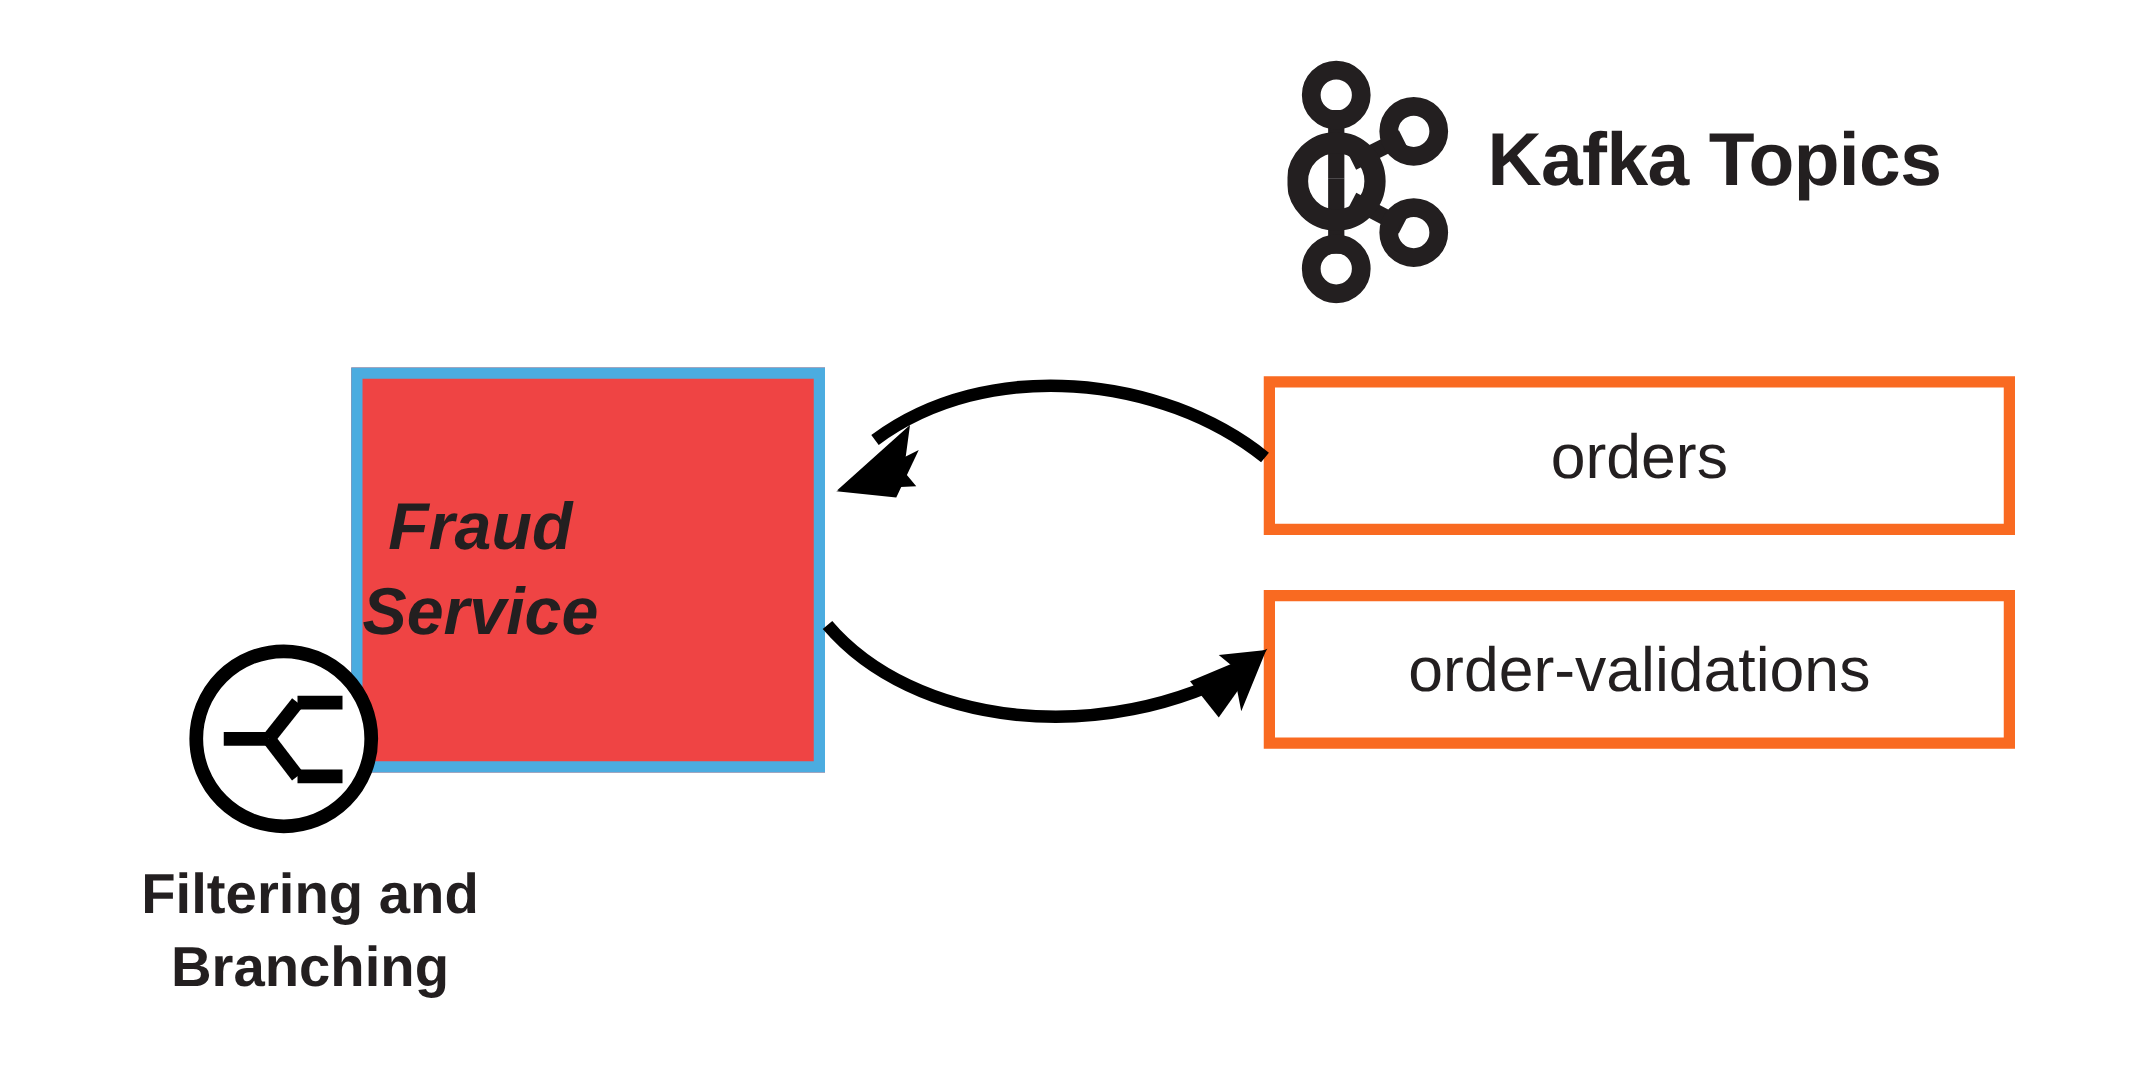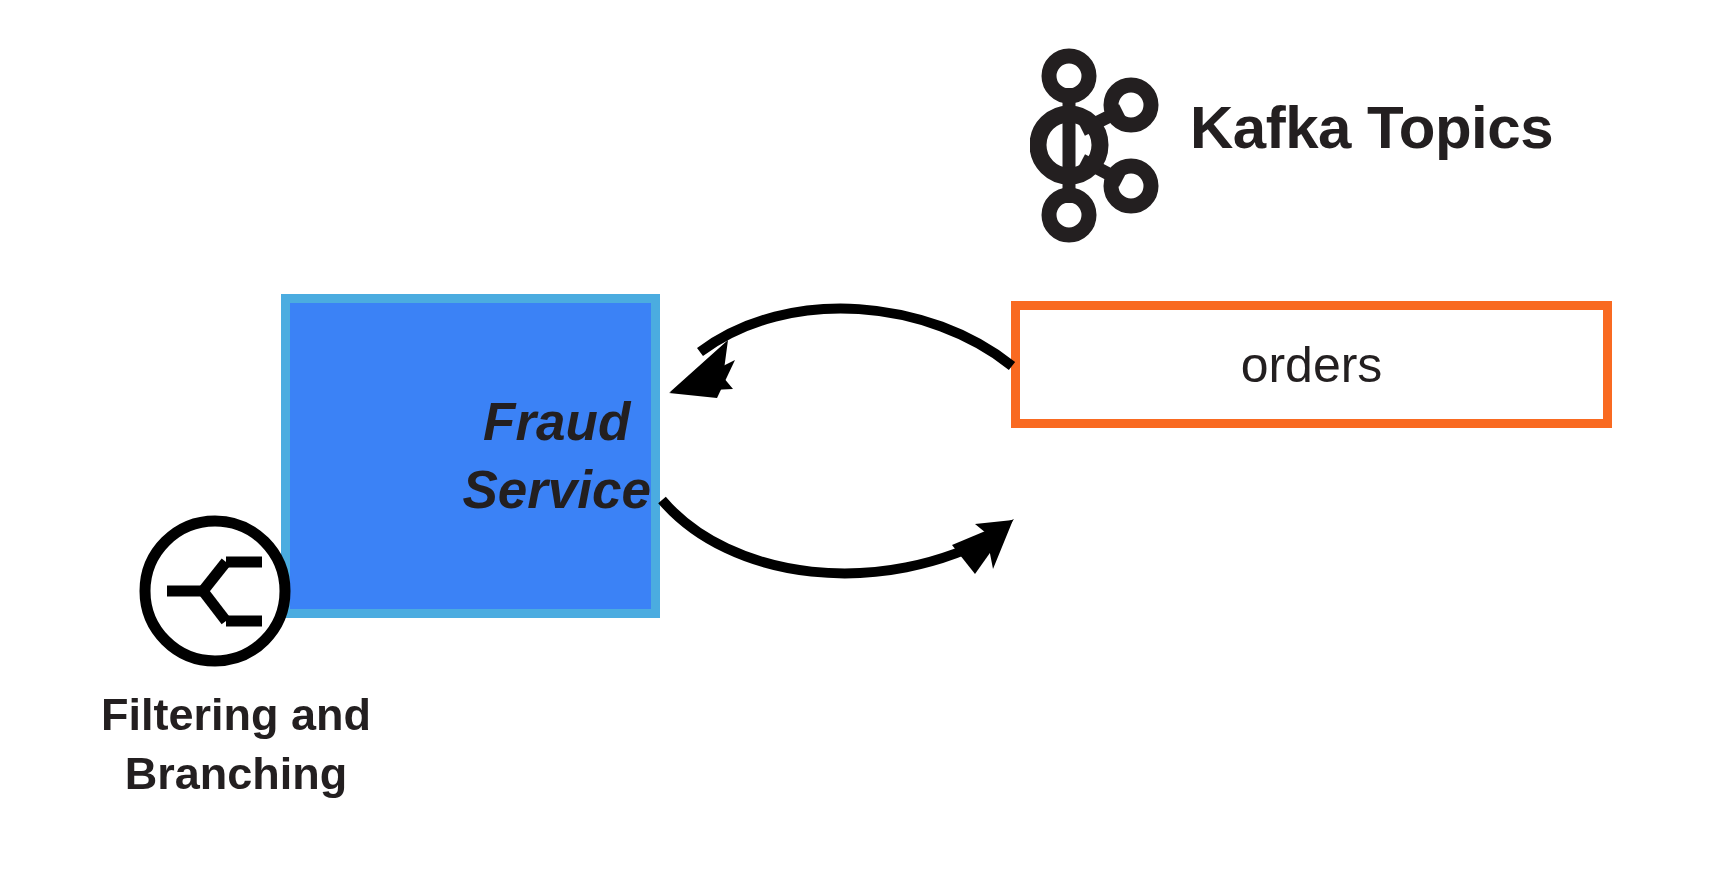--- a/index.html
+++ b/index.html
@@ -53,24 +53,24 @@
 
   
   .service-box {
     position: absolute;
     left: 281px;
     top: 294px;
     width: 379px;
     height: 324px;
     box-sizing: border-box;
     border: 9px solid #4BACE0;
-    background: #3b82f6;
+    background: #ef4444;
     display: flex;
     align-items: center;
-    justify-content: flex-end;
+    justify-content: flex-start;
   }
   .service-label {
     font-size: 53px;
     font-weight: bold;
     font-style: italic;
     line-height: 1.28;
     text-align: center;
     color: #231f20;
     white-space: pre-line;
   }
@@ -99,21 +99,21 @@
     font-size: 50px;
     font-weight: normal;
     color: #231f20;
     line-height: 1;
     white-space: nowrap;
   }
 
   
   .branch-group {
     position: absolute;
-    left: 56px;
+    left: 68px;
     top: 510px;
     width: 360px;
     height: 260px;
     text-decoration: underline;
   }
   .branch-icon {
     position: absolute;
     left: 78px;
     top: 0px;
     width: 162px;
@@ -172,20 +172,23 @@
 
   <div class="service-box">
     <div class="service-label">Fraud
 Service</div>
   </div>
 
   <div class="topic-box" id="topic-orders">
     <div class="topic-label">orders</div>
   </div>
 
+  <div class="topic-box" id="topic-order-validations">
+    <div class="topic-label">order-validations</div>
+  </div>
 
   <div class="branch-group">
     <svg class="branch-icon" viewBox="0 0 162 162" aria-hidden="true">
       <circle cx="81" cy="81" r="70" fill="#ffffff" stroke="#000000" stroke-width="11"></circle>
       <g stroke="#000000" stroke-width="11" fill="none" stroke-linecap="butt" stroke-linejoin="miter">
         <line x1="33" y1="81" x2="69" y2="81"></line>
         <line x1="69" y1="81" x2="92" y2="52"></line>
         <line x1="92" y1="52" x2="128" y2="52"></line>
         <line x1="69" y1="81" x2="92" y2="111"></line>
         <line x1="92" y1="111" x2="128" y2="111"></line>

